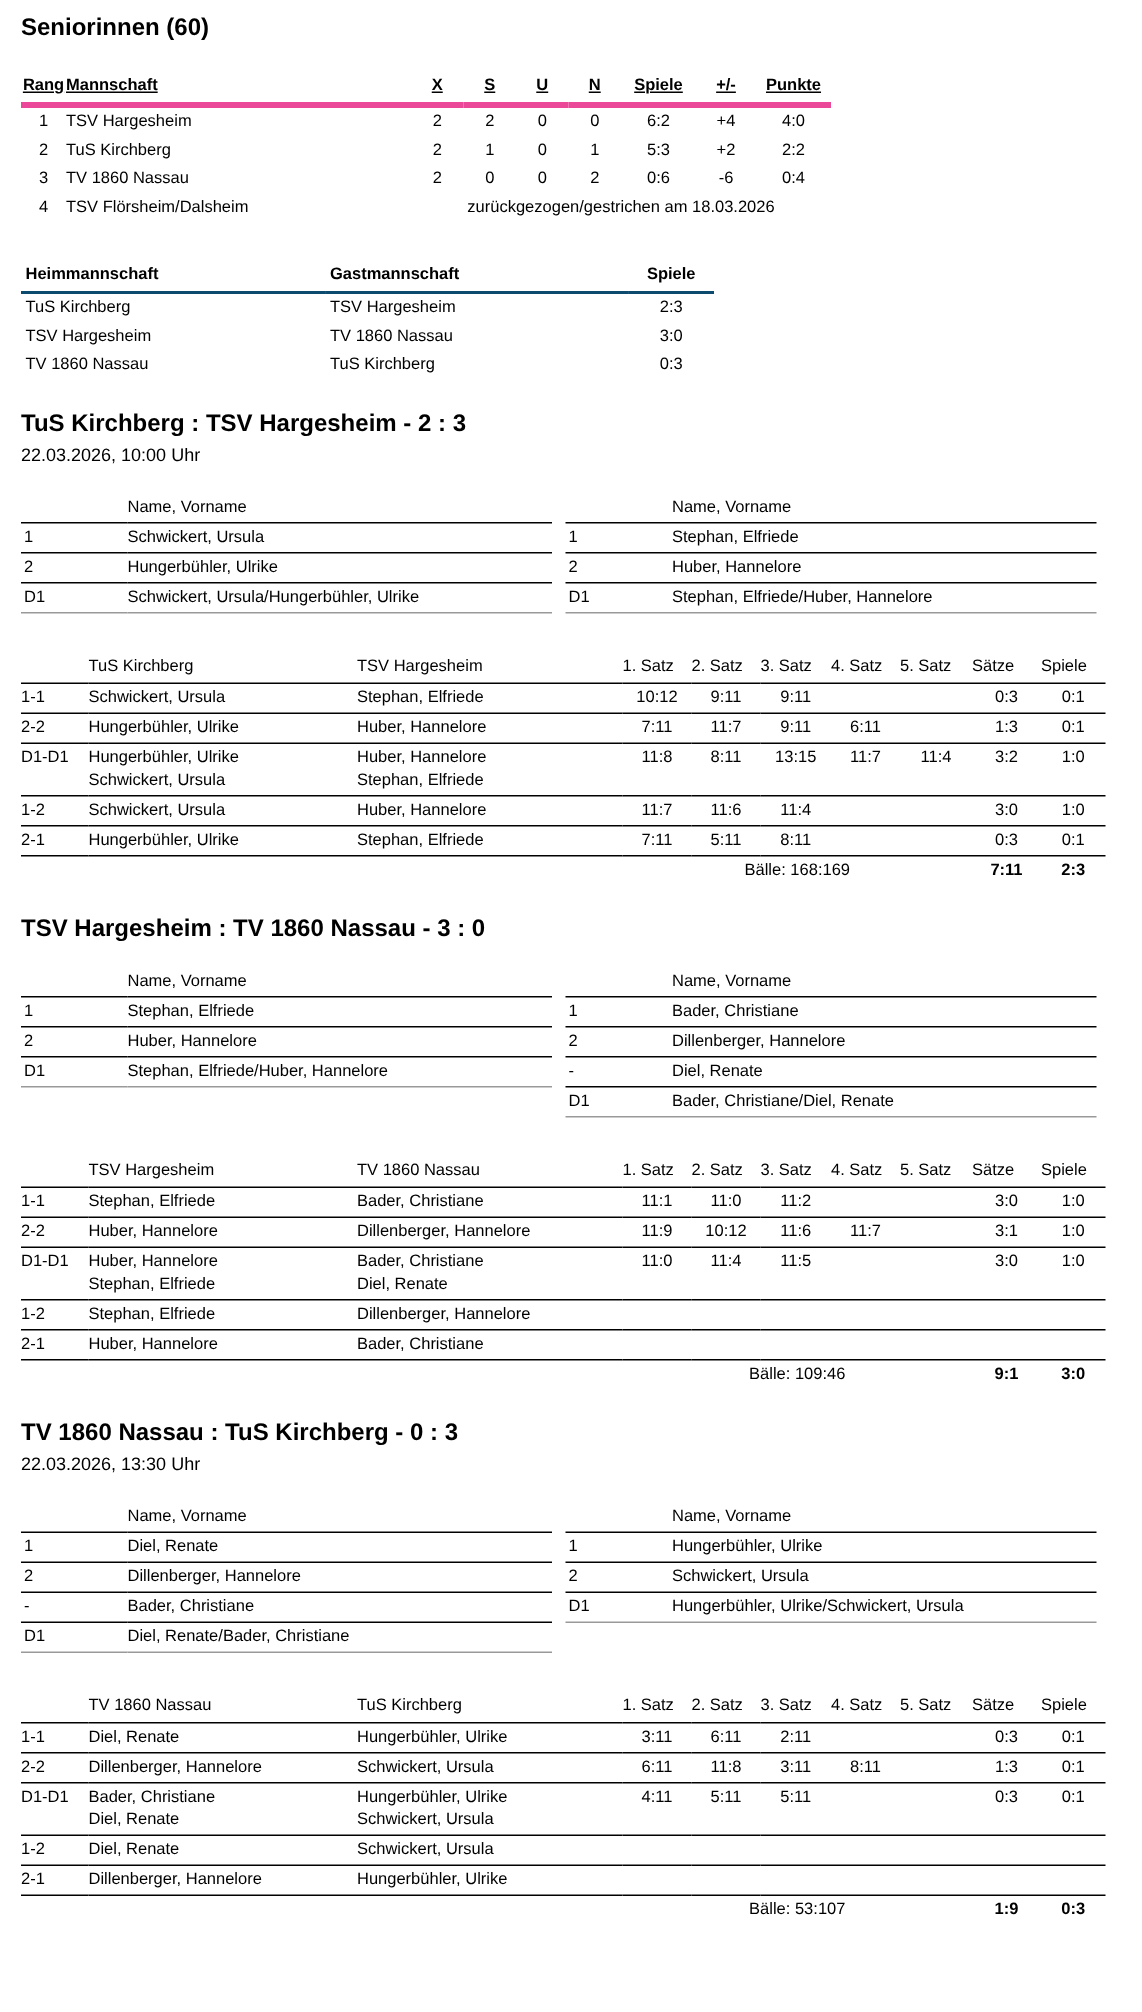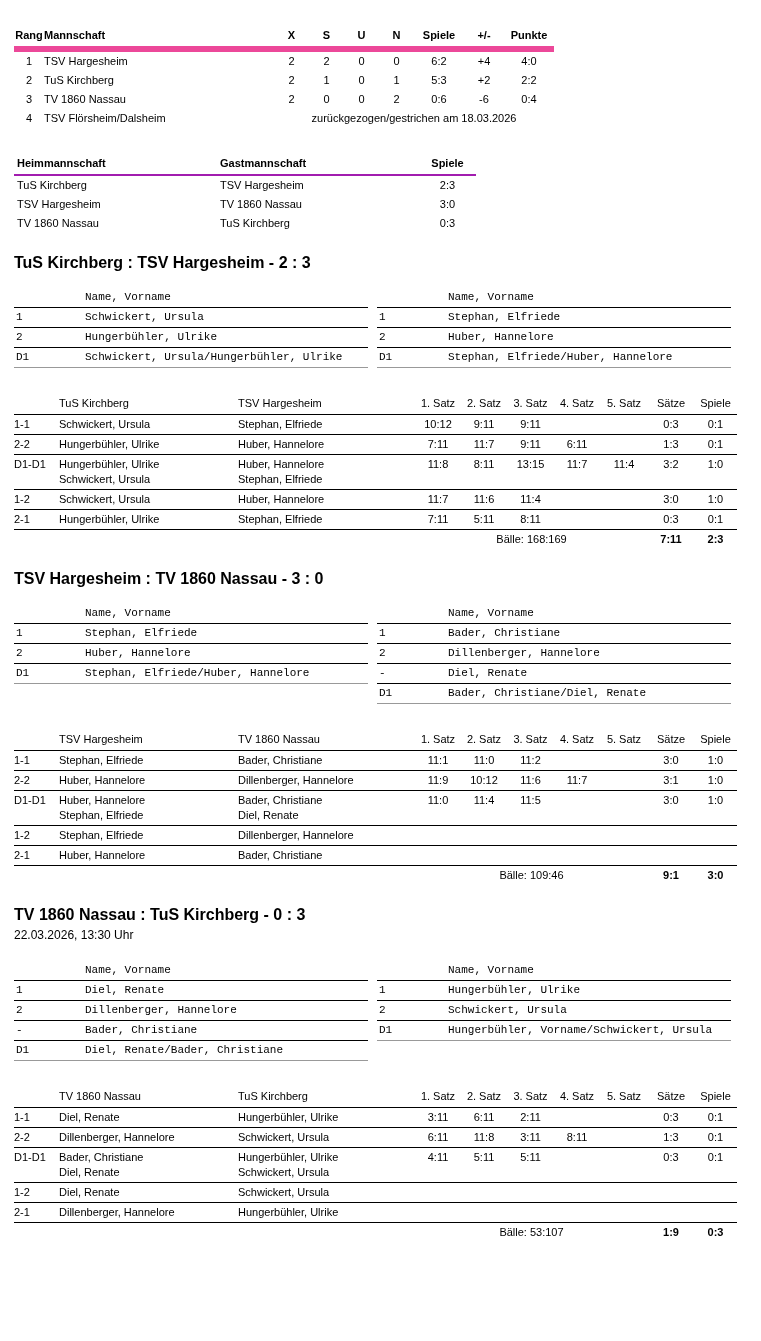--- a/index.html
+++ b/index.html
@@ -12,74 +12,75 @@
 
   h1.page-title { font-size:16px; line-height:22px; margin:0; font-weight:bold; }
 
   table { border-collapse:collapse; table-layout:fixed; }
   th, td { padding:2px 0; line-height:15px; font-weight:normal; overflow:hidden; white-space:nowrap; }
   .c { text-align:center; }
   .l { text-align:left; }
 
   
   table.standings { width:540px; margin-top:18px; }
-  table.standings thead th { font-weight:bold; padding-bottom:3px; border-bottom:6px solid #ec4899; }
+  table.standings thead th { font-weight:bold; padding-bottom:3px; border-bottom:4px solid #ec4899;text-decoration:underline; }
   table.standings .col-rang { width:30px; }
   table.standings .col-team { width:230px; }
   table.standings .col-x, table.standings .col-s, table.standings .col-u, table.standings .col-n { width:35px; }
   table.standings .col-sp { width:50px; }
   table.standings .col-pm { width:40px; }
   table.standings .col-pk { width:50px; }
 
   
   table.fixtures { width:462px; margin-top:26px; }
-  table.fixtures thead th { font-weight:bold; padding-bottom:3px; border-bottom:2px solid #a21caf; }
+  table.fixtures thead th { font-weight:bold; padding-bottom:3px; border-bottom:2px solid #0c4a6e; }
   table.fixtures .col-heim { width:203px; }
   table.fixtures .col-gast { width:202px; }
   table.fixtures .col-spiele { width:57px; }
   table.fixtures th.l, table.fixtures td.l { padding-left:3px; }
 
   
   .match { margin-top:22px; }
   .match-title { font-size:16px; line-height:15px; font-weight:bold; margin:0; }
   .match-date { font-size:12px; line-height:15px; margin-top:6px; }
 
-  .lineups { display:flex; gap:9px; margin-top:18px; align-items:flex-start;font-family:Liberation Mono, monospace; }
+  .lineups { display:flex; gap:9px; margin-top:18px; align-items:flex-start; }
   table.lineup { width:354px; }
   table.lineup .col-pos { width:71px; }
   table.lineup th, table.lineup td { text-align:left; }
   table.lineup td:first-child, table.lineup th:first-child { padding-left:2px; }
   table.lineup thead th { border-bottom:1.5px solid #000; }
   table.lineup tbody td { border-bottom:1.5px solid #000; }
   table.lineup tbody tr:last-child td { border-bottom-color:#999; }
 
   
   table.results { width:723px; margin-top:26px; }
   table.results .col-code { width:45px; }
   table.results .col-home { width:179px; }
   table.results .col-guest { width:177px; }
   table.results .col-s1 { width:46px; }
   table.results .col-s2 { width:46px; }
   table.results .col-s3 { width:47px; }
   table.results .col-s4 { width:46px; }
   table.results .col-s5 { width:48px; }
   table.results .col-saetze { width:46px; }
   table.results .col-spiele { width:43px; }
-  table.results thead th { text-align:center; padding-bottom:3px; border-bottom:1px solid #000; }
+  table.results thead th { text-align:left; padding-bottom:3px; border-bottom:1px solid #000; }
   table.results thead th.l { text-align:left; }
   table.results tbody td { border-bottom:1px solid #000; text-align:center; vertical-align:top; }
   table.results tbody td.l { text-align:left; }
   table.results tfoot td { border-bottom:none; padding-top:2px; text-align:center; }
   table.results tfoot td.total { font-weight:bold; }
 </style>
 </head>
 <body>
 
 <div class="page">
 
+  <h1 class="page-title">Seniorinnen (60)</h1>
 
   <table class="standings">
     <colgroup>
       <col class="col-rang">
         <col class="col-team">
         <col class="col-x">
         <col class="col-s">
         <col class="col-u">
         <col class="col-n">
         <col class="col-sp">
@@ -168,20 +169,21 @@
       <tr>
         <td class="l">TV 1860 Nassau</td>
         <td class="l">TuS Kirchberg</td>
         <td class="c">0:3</td>
       </tr>
     </tbody>
   </table>
 
   <section class="match">
     <h2 class="match-title">TuS Kirchberg : TSV Hargesheim - 2 : 3</h2>
+    <div class="match-date">22.03.2026, 10:00 Uhr</div>
     <div class="lineups">
       <table class="lineup">
         <colgroup>
             <col class="col-pos">
             <col>
           </colgroup>
         <thead>
             <tr>
           <th></th>
           <th>Name, Vorname</th>
@@ -582,21 +584,21 @@
             <tr>
               <td>1</td>
               <td>Hungerbühler, Ulrike</td>
             </tr>
             <tr>
               <td>2</td>
               <td>Schwickert, Ursula</td>
             </tr>
             <tr>
               <td>D1</td>
-              <td>Hungerbühler, Vorname/Schwickert, Ursula</td>
+              <td>Hungerbühler, Ulrike/Schwickert, Ursula</td>
             </tr>
           </tbody>
       </table>
     </div>
     <table class="results">
       <colgroup>
         <col class="col-code">
           <col class="col-home">
           <col class="col-guest">
           <col class="col-s1">

